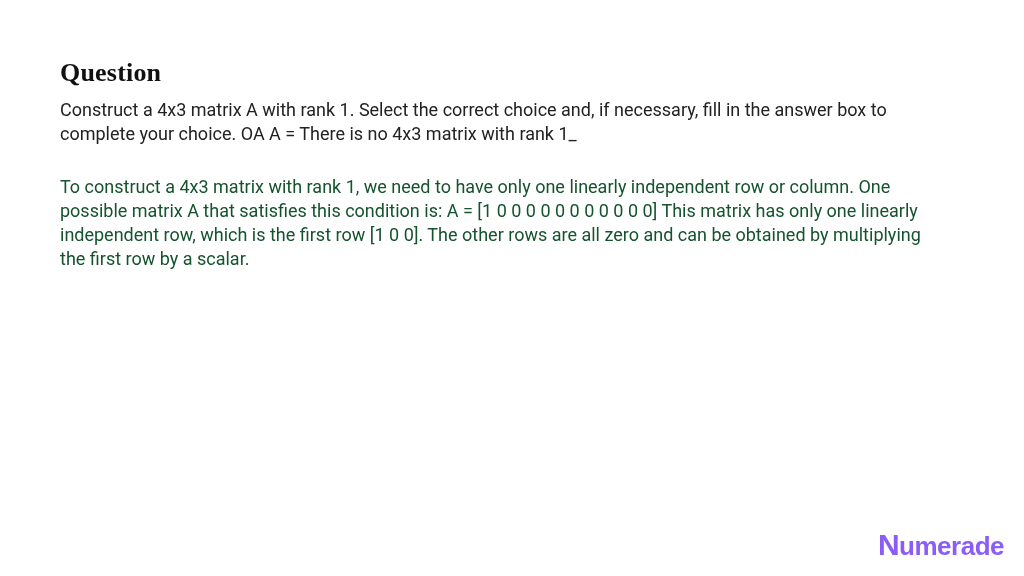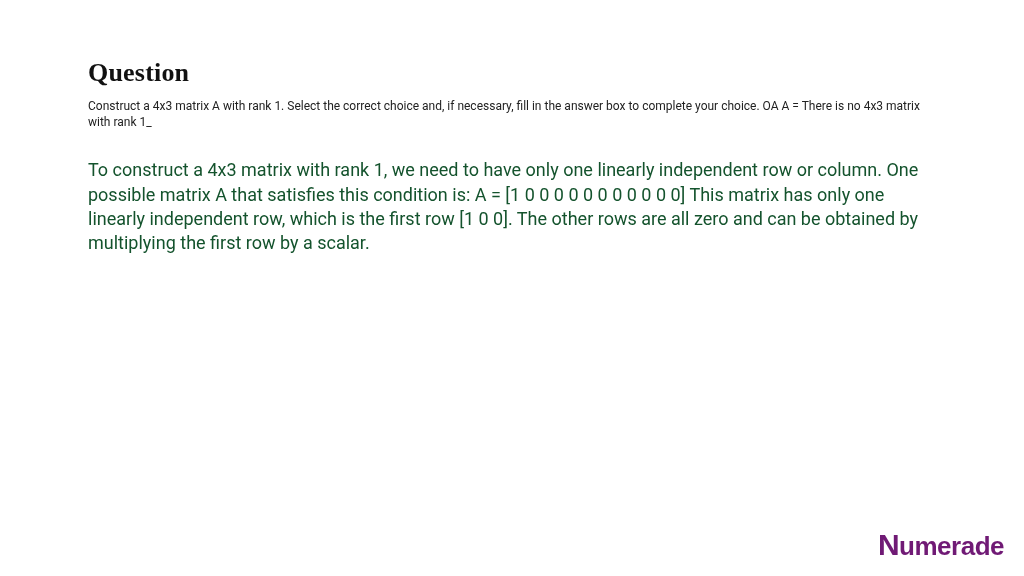--- a/index.html
+++ b/index.html
@@ -10,51 +10,50 @@
   body {
     width: 1024px;
     height: 576px;
     background: #ffffff;
     font-family: -apple-system, BlinkMacSystemFont, "Segoe UI", Roboto, Helvetica, Arial, sans-serif;
     position: relative;
     overflow: hidden;
   }
   .content {
     padding: 58px 80px 0 60px;
-    margin-left: 28px;
   }
   .heading {
     font-family: Georgia, "Times New Roman", serif;
     font-weight: 700;
     font-size: 26px;
     color: #111111;
     margin-bottom: 10px;
     letter-spacing: 0.2px;
   }
   .question-body {
-    font-size: 12px;
+    font-size: 18px;
     line-height: 1.35;
     color: #222222;
     margin-bottom: 28px;
     font-weight: 400;
   }
   .answer-body {
     font-size: 18px;
     line-height: 1.35;
     color: #14532d;
     font-weight: 400;
   }
   .logo {
     position: absolute;
     right: 20px;
     bottom: 14px;
     font-family: "Segoe Script", "Comic Sans MS", cursive, sans-serif;
     font-size: 26px;
     font-weight: 700;
-    color: #701a75;
+    color: #8b5cf6;
     letter-spacing: -0.5px;
   }
   .logo .n-cap {
     font-size: 30px;
   }
 </style>
 </head>
 <body>
 
 <div class="content">

